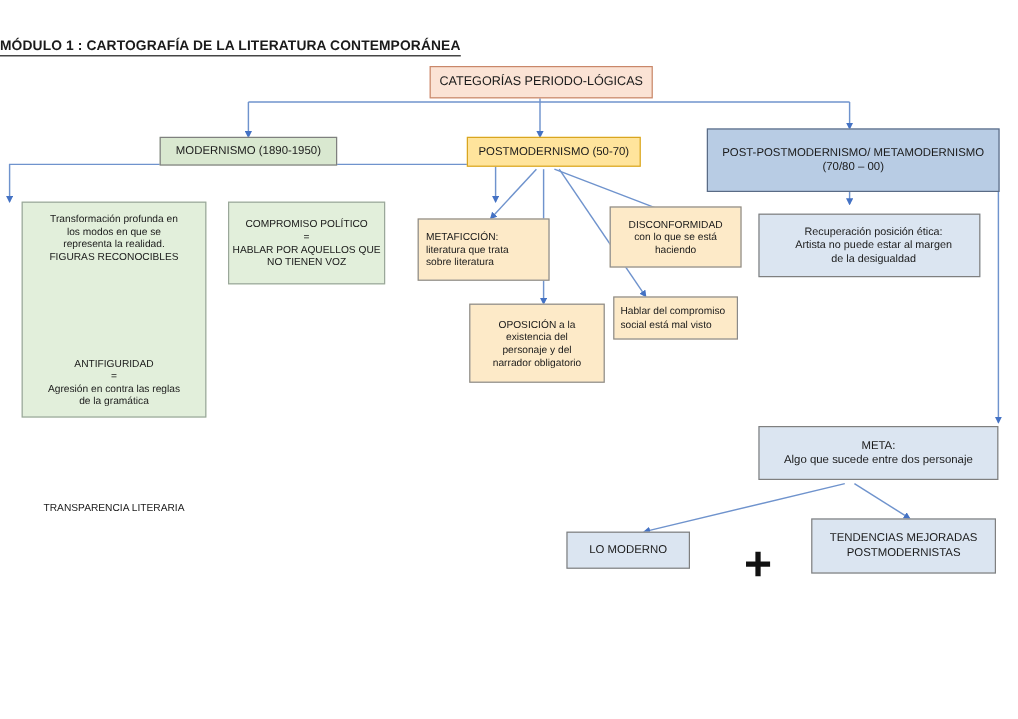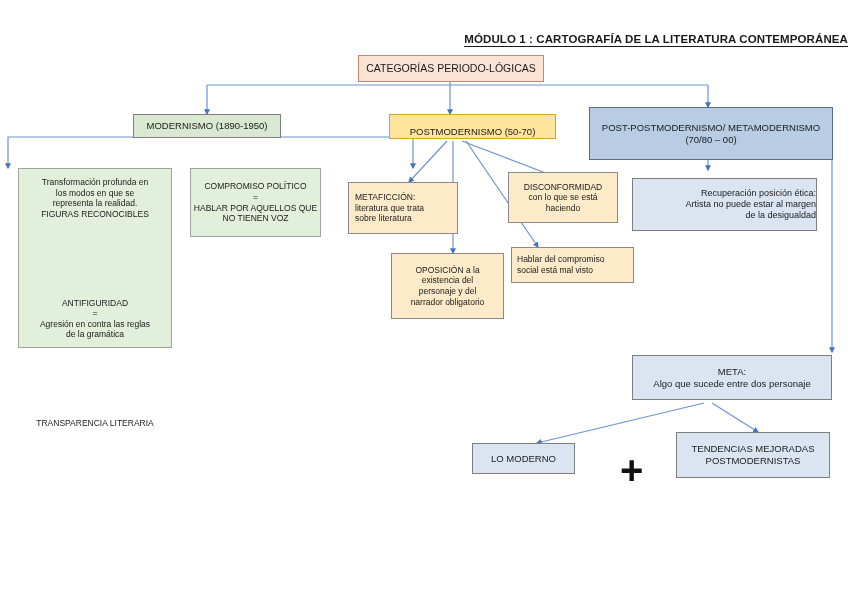--- a/index.html
+++ b/index.html
@@ -70,21 +70,21 @@
   .blue-soft {
     background: #dbe5f1;
     border: 1px solid #7f7f7f;
   }
 
   #page-title {
     position: absolute;
     left: 0;
     top: 33px;
     width: 848px;
-    text-align: right;
+    text-align: left;
     font-size: 11.5px;
     font-weight: bold;
     letter-spacing: 0.1px;
     z-index: 3;
   }
   #page-title span {
     border-bottom: 1.5px solid #1a1a1a;
     padding-bottom: 1px;
   }
 
@@ -152,21 +152,21 @@
   </svg>
 
   <div class="node peach" style="left:358px; top:55px; width:186px; height:27px; font-size:10.5px;">
     <span class="txt">CATEGORÍAS PERIODO-LÓGICAS</span>
   </div>
 
   <div class="node green" style="left:133px; top:114px; width:148px; height:24px; font-size:9.5px;">
     <span class="txt">MODERNISMO (1890-1950)</span>
   </div>
 
-  <div class="node yellow" style="left:389px; top:114px; width:167px; height:25px; font-size:9.5px;align-items:flex-end;">
+  <div class="node yellow" style="left:389px; top:114px; width:145px; height:25px; font-size:9.5px;">
     <span class="txt">POSTMODERNISMO (50-70)</span>
   </div>
 
   <div class="node blue" style="left:589px; top:107px; width:244px; height:53px; font-size:9.5px;">
     <span class="txt">POST-POSTMODERNISMO/ METAMODERNISMO
 (70/80 – 00)</span>
   </div>
 
   <div class="node green-soft" style="left:18px; top:168px; width:154px; height:180px; font-size:8.5px; flex-direction:column; justify-content:flex-start; padding:8px 4px 4px 4px;">
     <span class="txt">Transformación profunda en
@@ -205,27 +205,27 @@
 sobre literatura</span>
   </div>
 
   <div class="node cream" style="left:391px; top:253px; width:113px; height:66px; font-size:8.5px;">
     <span class="txt">OPOSICIÓN a la
 existencia del
 personaje y del
 narrador obligatorio</span>
   </div>
 
-  <div class="node cream" style="left:511px; top:247px; width:123px; height:36px; font-size:8.5px; justify-content:flex-start; padding-left:5px;">
+  <div class="node cream" style="left:511px; top:247px; width:104px; height:36px; font-size:8.5px; justify-content:flex-start; padding-left:5px;">
     <span class="txt" style="text-align:left;">Hablar del compromiso
 social está mal visto</span>
   </div>
 
   <div class="node blue-soft" style="left:632px; top:178px; width:185px; height:53px; font-size:9px; justify-content:flex-start; padding-left:7px;">
-    <span class="txt" style="text-align:right;">Recuperación posición ética:
+    <span class="txt" style="text-align:center;">Recuperación posición ética:
 Artista no puede estar al margen
 de la desigualdad</span>
   </div>
 
   <div class="node blue-soft" style="left:632px; top:355px; width:200px; height:45px; font-size:9.5px;">
     <span class="txt">META:
 Algo que sucede entre dos personaje</span>
   </div>
 
   <div class="node blue-soft" style="left:676px; top:432px; width:154px; height:46px; font-size:9.5px;">

